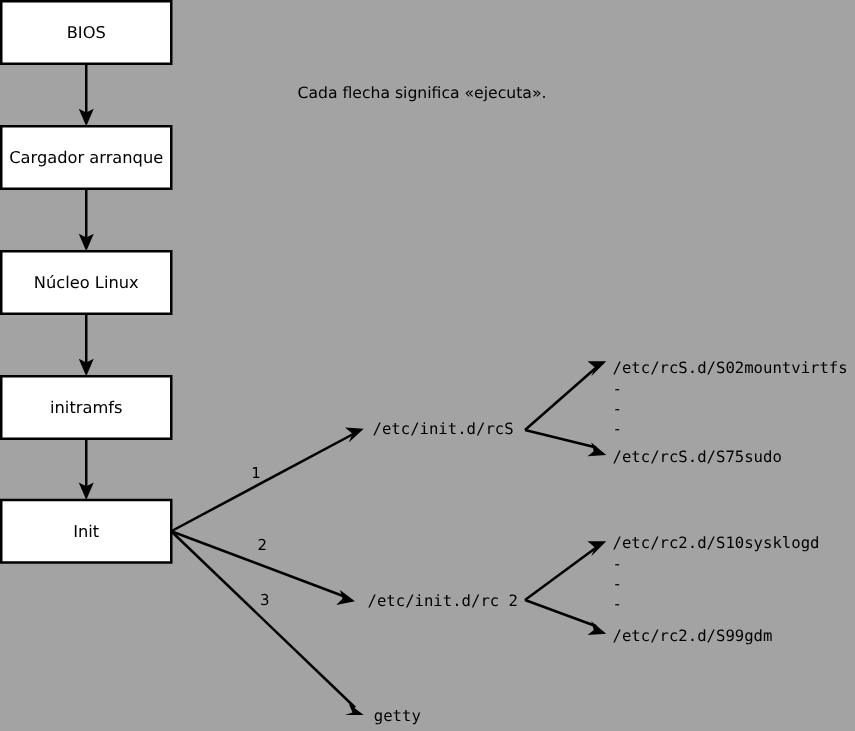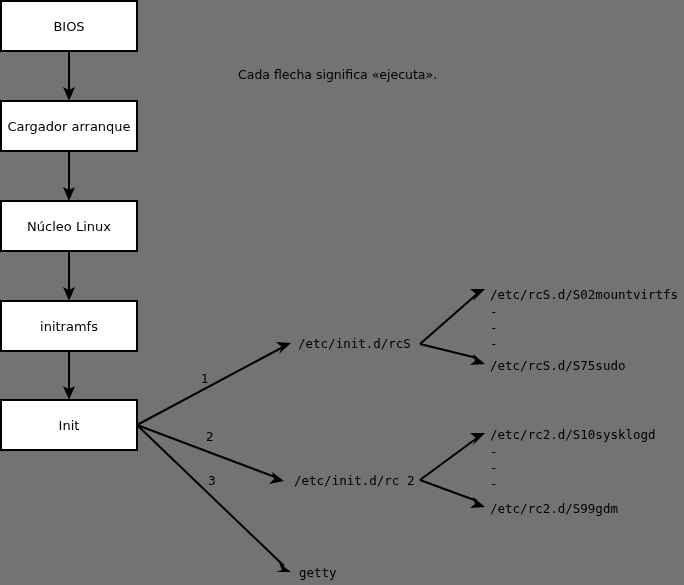--- a/index.html
+++ b/index.html
@@ -4,21 +4,21 @@
 <style>
   html, body {
     margin: 0;
     padding: 0;
     background: #ffffff;
   }
   #canvas {
     position: relative;
     width: 684px;
     height: 585px;
-    background: #737373;
+    background: #a3a3a3;
     overflow: hidden;
     font-family: "Liberation Sans", sans-serif;
   }
   #diagram-svg {
     position: absolute;
     left: 0;
     top: 0;
     width: 684px;
     height: 585px;
   }

